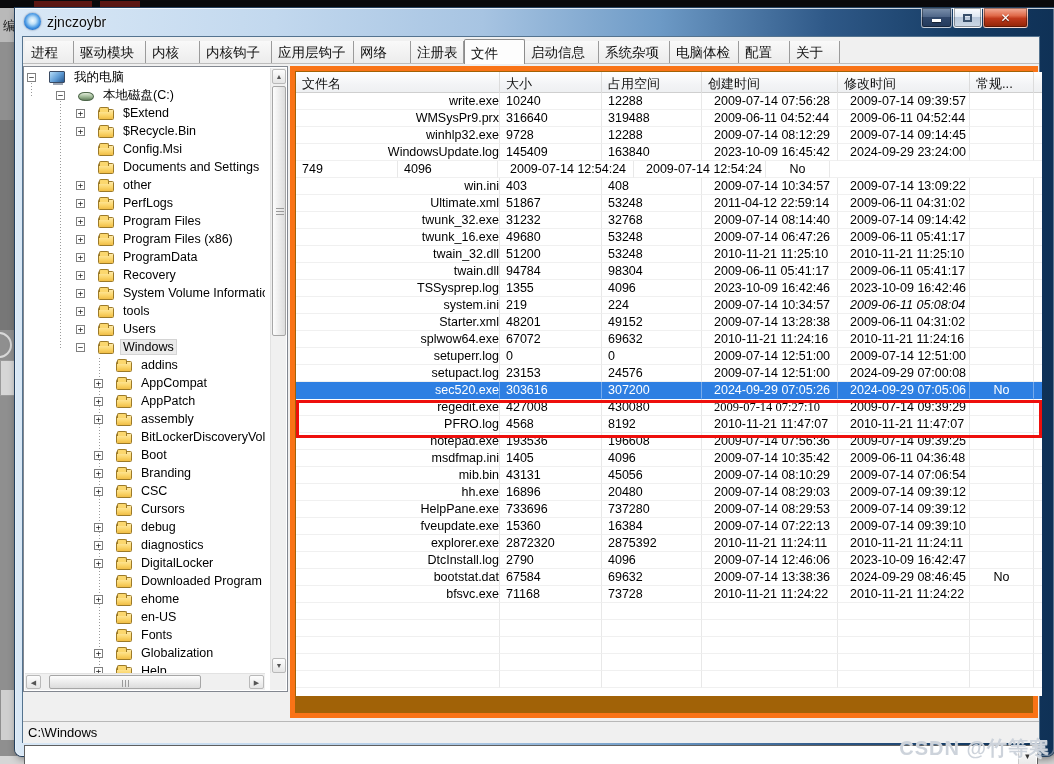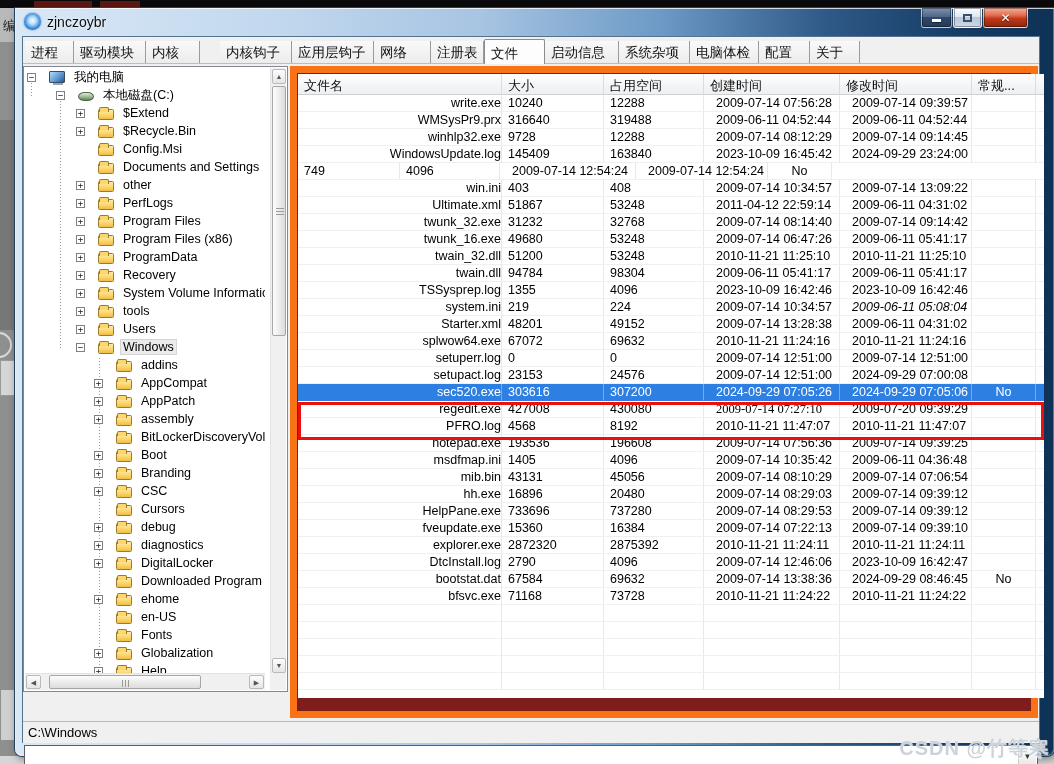--- a/index.html
+++ b/index.html
@@ -47,21 +47,21 @@
   .tabbar{position:absolute;left:0;top:0;width:100%;height:27px;padding-left:2px;display:flex;align-items:flex-end;
     border-bottom:1px solid #bdbdbd;background:#f0f0f0;}
   .tab{height:22px;font-size:13.5px;color:#111;padding:3px 0 0 6px;border-right:1px solid #9b9b9b;
     background:linear-gradient(#f9f9f9,#ececec);white-space:nowrap;overflow:hidden;}
   .tab.active{height:25px;background:#fdfdfd;border:1px solid #8c8c8c;border-bottom:none;margin-bottom:-1px;
     border-radius:2px 2px 0 0;padding-top:5px;}
 
   
   .content{position:absolute;left:0;top:27px;width:1016px;height:678px;}
   .tree-panel{position:absolute;left:0;top:2px;width:265px;height:626px;background:#fff;border:1px solid #828790;}
-  .list-panel{position:absolute;left:267px;top:2px;width:748px;height:652px;background:#7f1d1d;border:7px solid #f97316;}
+  .list-panel{position:absolute;left:267px;top:2px;width:748px;height:652px;background:#a16207;border:5px solid #f97316;}
 
   
   .tree-view{position:absolute;left:1px;top:1px;width:240px;height:606px;overflow:hidden;background:#fff;}
   .trow{position:relative;height:18px;display:flex;align-items:center;white-space:nowrap;font-size:12.5px;color:#000;}
   .trow.d0{padding-left:2px;}.trow.d1{padding-left:31px;}.trow.d2{padding-left:51px;}.trow.d3{padding-left:69px;}
   .expander{width:9px;height:9px;min-width:9px;border:1px solid #808080;background:#fff;margin-right:13px;
     font-size:9px;line-height:6px;text-align:center;color:#222;font-family:"DejaVu Sans Mono",monospace;}
   .exp-spacer{width:22px;min-width:22px;}
   .ticon{width:16px;min-width:16px;height:12px;margin-right:6px;position:relative;}
   .icon-folder{height:11px;background:linear-gradient(180deg,#ffeaa8 0%,#fbd76e 55%,#f0bd45 100%);
@@ -159,21 +159,21 @@
             <span class="glyph-close">✕</span>
           </div>
       </div>
     </div>
 
     <div class="inner">
       <div class="tabbar" id="tabbar">
           <div class="tab" style="width: 49px;">进程</div>
           <div class="tab" style="width: 72px;">驱动模块</div>
           <div class="tab" style="width: 54px;">内核</div>
-          <div class="tab" style="width: 72px; margin-left: 20px;">内核钩子</div>
+          <div class="tab" style="width: 72px;">内核钩子</div>
           <div class="tab" style="width: 82px;">应用层钩子</div>
           <div class="tab" style="width: 57px;">网络</div>
           <div class="tab" style="width: 53px;">注册表</div>
           <div class="tab active" style="width: 61px;">文件</div>
           <div class="tab" style="width: 74px;">启动信息</div>
           <div class="tab" style="width: 71px;">系统杂项</div>
           <div class="tab" style="width: 69px;">电脑体检</div>
           <div class="tab" style="width: 51px;">配置</div>
           <div class="tab" style="width: 50px;">关于</div>
         </div>
@@ -544,21 +544,21 @@
                 <div class="lcell c-created" style="width: 136px;">2024-09-29 07:05:26</div>
                 <div class="lcell c-modified" style="width: 132px;">2024-09-29 07:05:06</div>
                 <div class="lcell c-general" style="width: 64px;">No</div>
                 <div class="lcell" style="flex: 1 1 0%; border-right: none;"></div>
               </div>
               <div class="lrow">
                 <div class="lcell c-filename" style="width: 204px;">regedit.exe</div>
                 <div class="lcell c-size" style="width: 102px;">427008</div>
                 <div class="lcell c-space" style="width: 100px;">430080</div>
                 <div class="lcell c-created" style="width: 136px; font-family: Liberation Serif, serif;">2009-07-14 07:27:10</div>
-                <div class="lcell c-modified" style="width: 132px;">2009-07-20 09:39:29</div>
+                <div class="lcell c-modified" style="width: 132px;">2009-07-14 09:39:29</div>
                 <div class="lcell c-general" style="width: 64px;"></div>
                 <div class="lcell" style="flex: 1 1 0%; border-right: none;"></div>
               </div>
               <div class="lrow">
                 <div class="lcell c-filename" style="width: 204px;">PFRO.log</div>
                 <div class="lcell c-size" style="width: 102px;">4568</div>
                 <div class="lcell c-space" style="width: 100px;">8192</div>
                 <div class="lcell c-created" style="width: 136px;">2010-11-21 11:47:07</div>
                 <div class="lcell c-modified" style="width: 132px;">2010-11-21 11:47:07</div>
                 <div class="lcell c-general" style="width: 64px;"></div>

